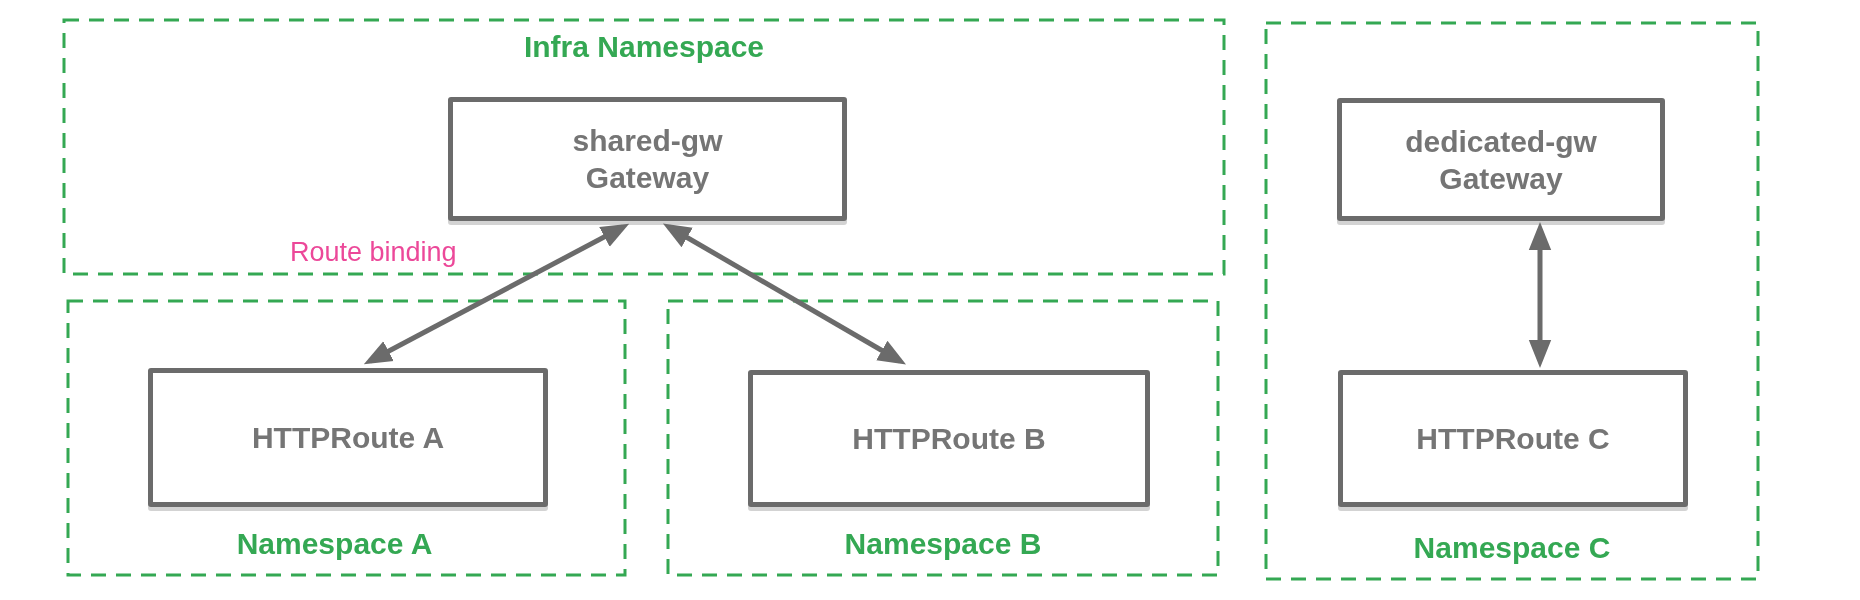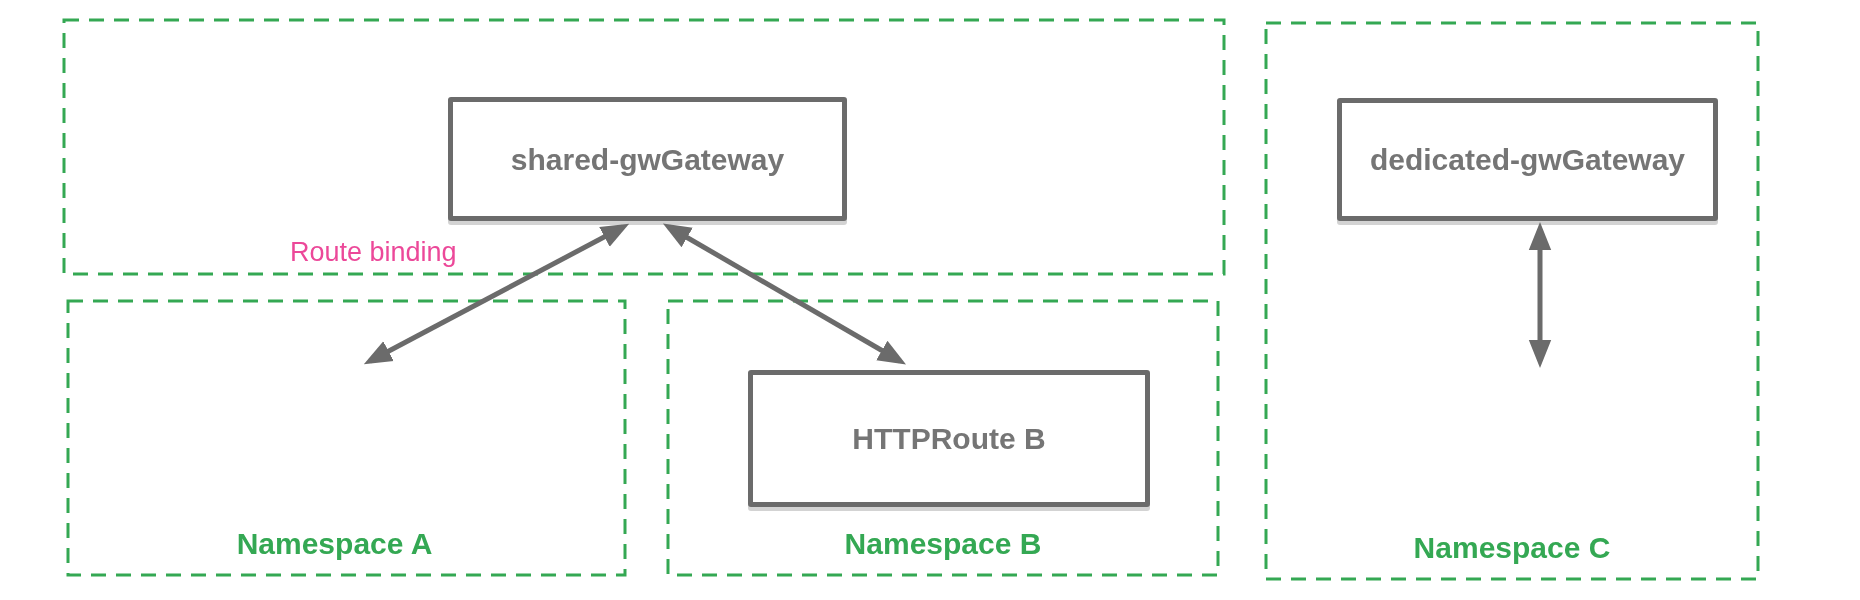--- a/index.html
+++ b/index.html
@@ -21,33 +21,33 @@
   }
 
   
   .node {
     position: absolute;
     background: #ffffff;
     border: 5px solid #6b6b6b;
     border-radius: 3px;
     box-shadow: 0 4px 0 rgba(110,110,110,0.30);
     display: flex;
-    flex-direction: row;
+    flex-direction: column;
     align-items: center;
     justify-content: center;
     text-align: center;
     color: #757575;
     font-weight: bold;
     font-size: 30px;
     line-height: 37px;
     z-index: 2;
   }
 
   .node-shared-gw    { left: 448px;  top: 97px;  width: 399px; height: 124px; }
-  .node-dedicated-gw { left: 1337px; top: 98px;  width: 381px; height: 123px; }
+  .node-dedicated-gw { left: 1337px; top: 98px;  width: 328px; height: 123px; }
   .node-route-a      { left: 148px;  top: 368px; width: 400px; height: 139px; }
   .node-route-b      { left: 748px;  top: 370px; width: 402px; height: 137px; }
   .node-route-c      { left: 1338px; top: 370px; width: 350px; height: 137px; }
 
   
   .ns-title {
     position: absolute;
     color: #34a853;
     font-weight: bold;
     font-size: 30px;
@@ -86,35 +86,42 @@
     <rect x="64" y="20" width="1160" height="254" fill="none" stroke="#34a853" stroke-width="3" stroke-dasharray="15 10"></rect>
     <rect x="68" y="301" width="557" height="274" fill="none" stroke="#34a853" stroke-width="3" stroke-dasharray="15 10"></rect>
     <rect x="668" y="301" width="550" height="274" fill="none" stroke="#34a853" stroke-width="3" stroke-dasharray="15 10"></rect>
     <rect x="1266" y="23" width="492" height="556" fill="none" stroke="#34a853" stroke-width="3" stroke-dasharray="15 10"></rect>
 
     <line x1="623" y1="227" x2="370" y2="361" stroke="#6b6b6b" stroke-width="5" marker-start="url(#arrowhead)" marker-end="url(#arrowhead)"></line>
     <line x1="669" y1="227" x2="900" y2="361" stroke="#6b6b6b" stroke-width="5" marker-start="url(#arrowhead)" marker-end="url(#arrowhead)"></line>
     <line x1="1540" y1="229" x2="1540" y2="361" stroke="#6b6b6b" stroke-width="5" marker-start="url(#arrowhead)" marker-end="url(#arrowhead)"></line>
   </svg>
 
+  <div class="ns-title title-infra">Infra Namespace</div>
   <div class="ns-title title-ns-a">Namespace A</div>
   <div class="ns-title title-ns-c">Namespace C</div>
   <div class="ns-title title-ns-b">Namespace B</div>
 
   <div class="route-binding">Route binding</div>
 
   <div class="node node-shared-gw">
     <span>shared-gw</span>
     <span>Gateway</span>
   </div>
 
   <div class="node node-dedicated-gw">
     <span>dedicated-gw</span>
     <span>Gateway</span>
   </div>
 
+  <div class="node node-route-a">
+    <span>HTTPRoute A</span>
+  </div>
 
   <div class="node node-route-b">
     <span>HTTPRoute B</span>
   </div>
 
+  <div class="node node-route-c">
+    <span>HTTPRoute C</span>
+  </div>
 
 </div>
 
 </body></html>

